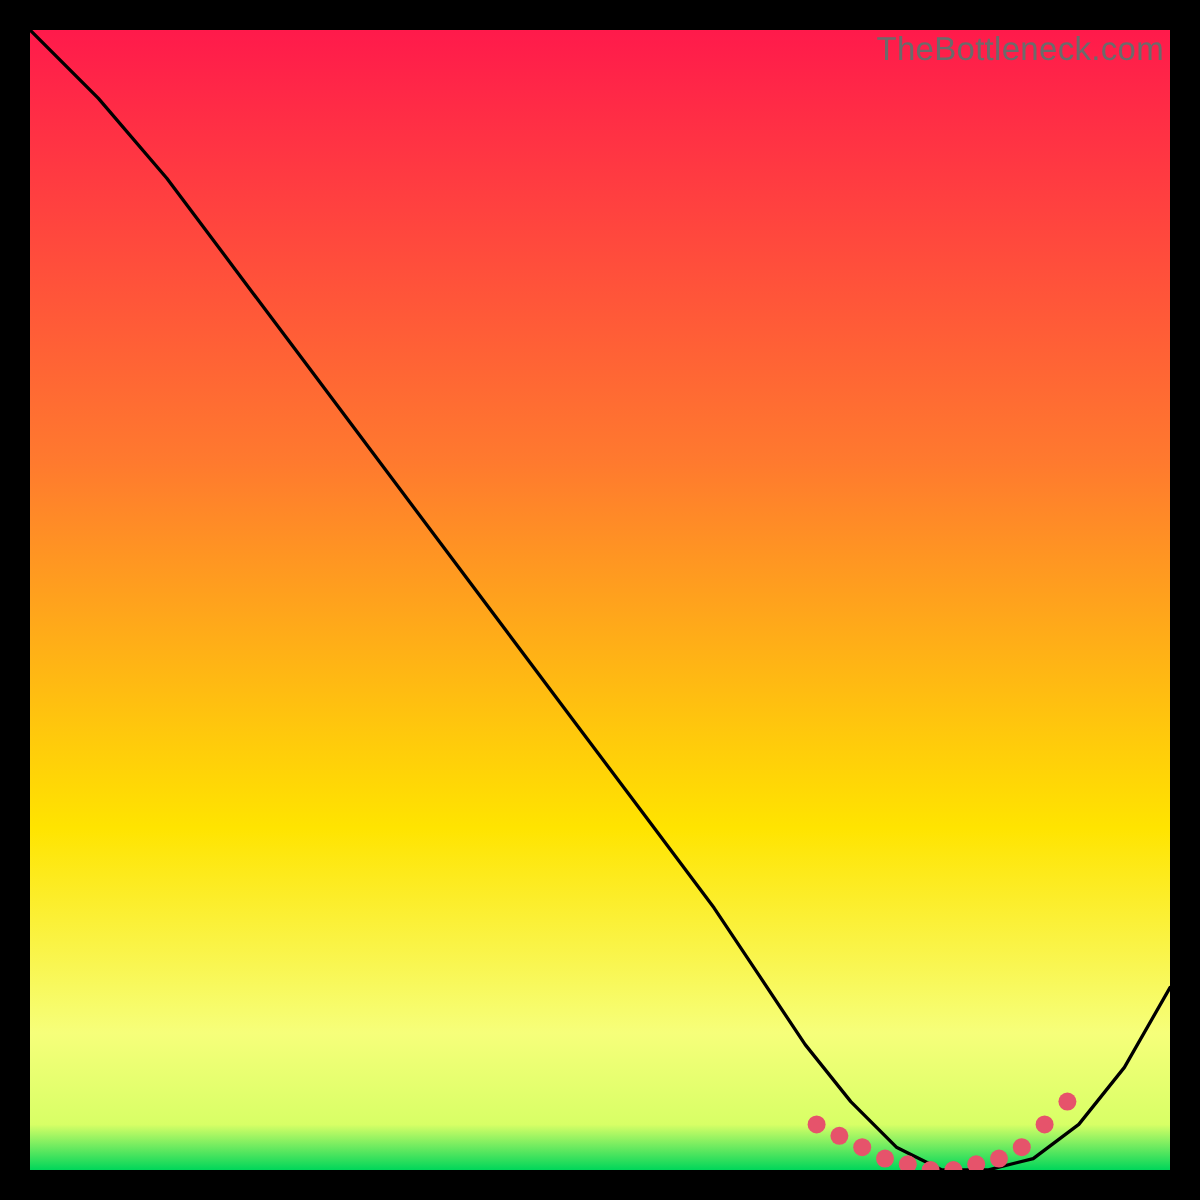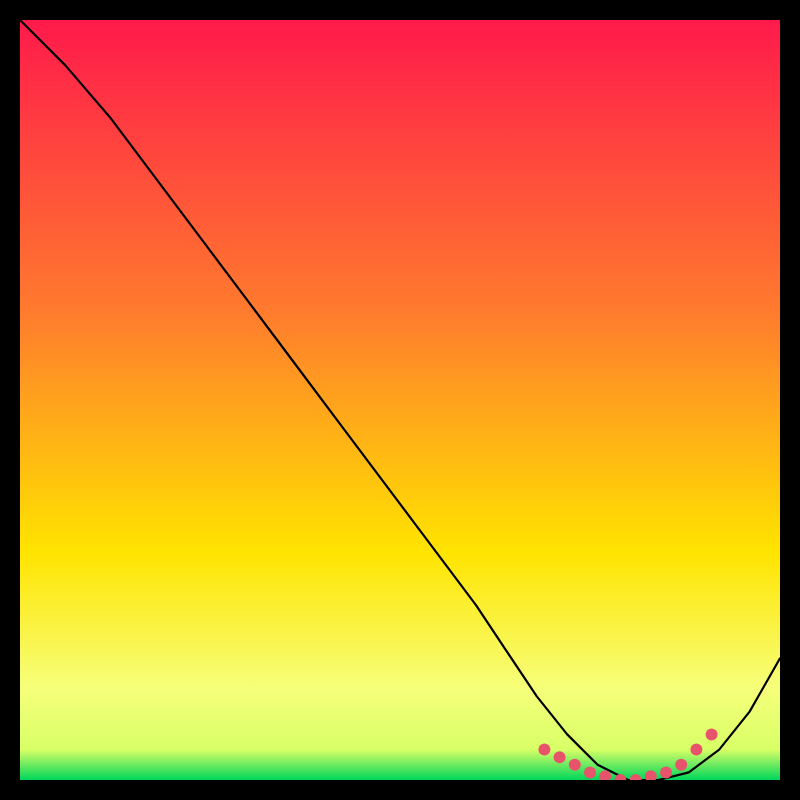--- a/index.html
+++ b/index.html
@@ -63,13 +63,14 @@
         <circle cx="585.2" cy="756.2" r="6" fill="#e6536b"></circle>
         <circle cx="600.4" cy="760.0" r="6" fill="#e6536b"></circle>
         <circle cx="615.6" cy="760.0" r="6" fill="#e6536b"></circle>
         <circle cx="630.8" cy="756.2" r="6" fill="#e6536b"></circle>
         <circle cx="646.0" cy="752.4" r="6" fill="#e6536b"></circle>
         <circle cx="661.2" cy="744.8" r="6" fill="#e6536b"></circle>
         <circle cx="676.4" cy="729.6" r="6" fill="#e6536b"></circle>
         <circle cx="691.6" cy="714.4" r="6" fill="#e6536b"></circle>
       </g>
   </svg>
+  <div class="watermark">TheBottleneck.com</div>
 </div>
 
 </body></html>

